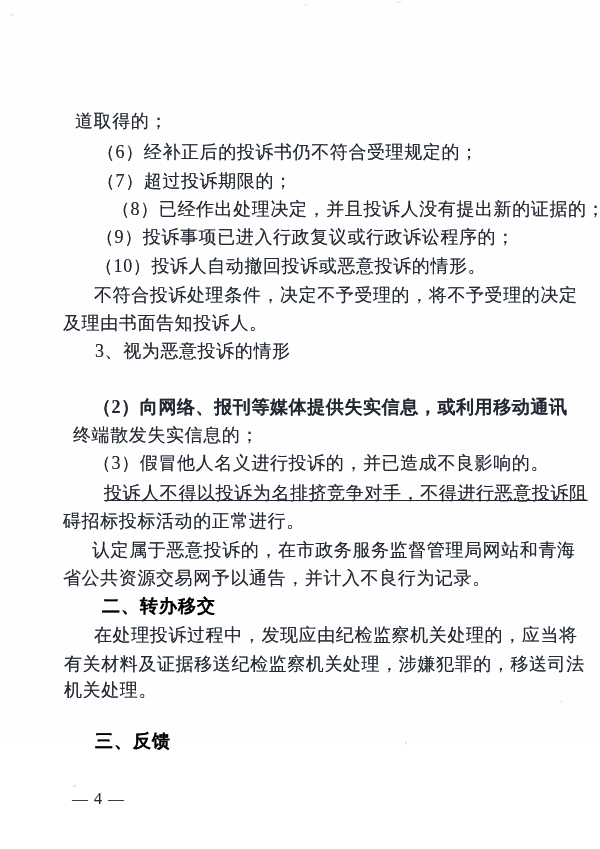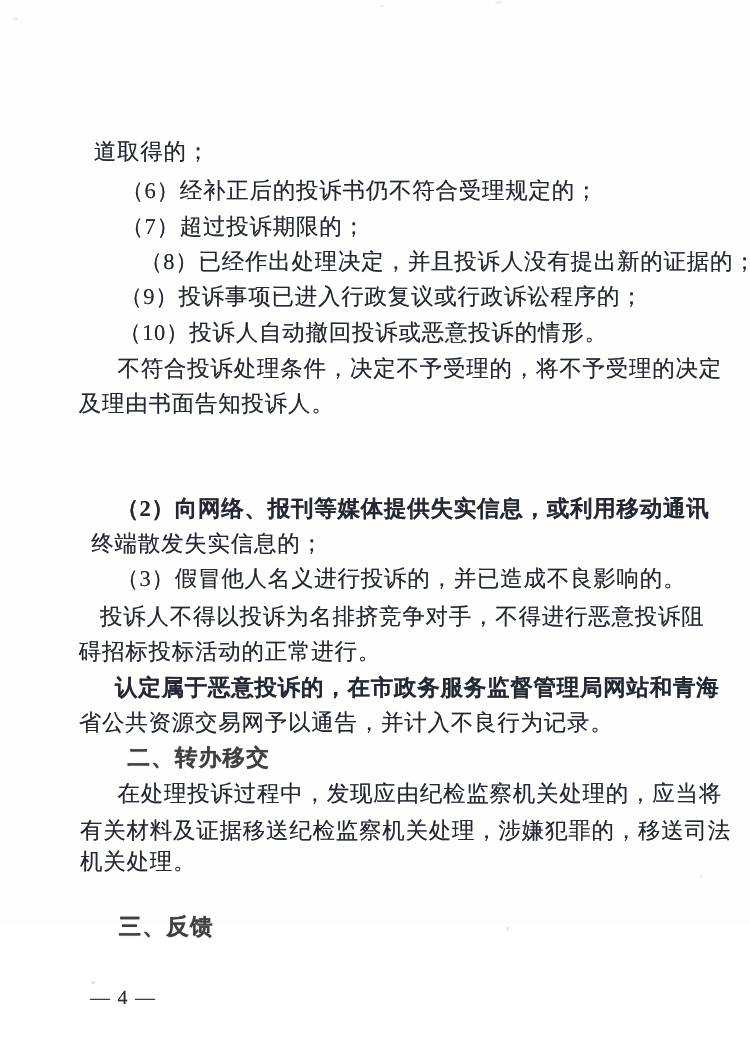--- a/index.html
+++ b/index.html
@@ -25,21 +25,21 @@
     line-height: 20px;
     letter-spacing: 0.6px;
     color: #232832;
     text-shadow: 0 0 0.5px rgba(35, 42, 53, 0.55);
     font-family: "Liberation Serif", "DejaVu Serif", serif;
   }
   .line.heading {
     font-family: "Liberation Sans", "DejaVu Sans", sans-serif;
     font-weight: bold;
     letter-spacing: 1px;
-    color: #404040;
+    color: #000000;
     text-shadow: 0 0 0.6px rgba(30, 34, 41, 0.7);
   }
   .pagenum {
     position: absolute;
     left: 72px;
     top: 790px;
     font-size: 16px;
     letter-spacing: 1px;
     color: #272c35;
     font-family: "Liberation Serif", "DejaVu Serif", serif;
@@ -64,26 +64,27 @@
 <div class="page">
   <div class="text-layer">
       <div class="line" style="left: 75px; top: 111px;">道取得的；</div>
       <div class="line" style="left: 97px; top: 142px;">（6）经补正后的投诉书仍不符合受理规定的；</div>
       <div class="line" style="left: 97px; top: 171px;">（7）超过投诉期限的；</div>
       <div class="line" style="left: 96px; top: 199px; margin-left: 16px;">（8）已经作出处理决定，并且投诉人没有提出新的证据的；</div>
       <div class="line" style="left: 96px; top: 227px;">（9）投诉事项已进入行政复议或行政诉讼程序的；</div>
       <div class="line" style="left: 95px; top: 256px;">（10）投诉人自动撤回投诉或恶意投诉的情形。</div>
       <div class="line" style="left: 94px; top: 285px;">不符合投诉处理条件，决定不予受理的，将不予受理的决定</div>
       <div class="line" style="left: 63px; top: 313px;">及理由书面告知投诉人。</div>
+      <div class="line" style="left: 95px; top: 341px;">3、视为恶意投诉的情形</div>
       <div class="line" style="left: 93px; top: 397px; font-weight: bold;">（2）向网络、报刊等媒体提供失实信息，或利用移动通讯</div>
       <div class="line" style="left: 73px; top: 425px;">终端散发失实信息的；</div>
       <div class="line" style="left: 93px; top: 453px;">（3）假冒他人名义进行投诉的，并已造成不良影响的。</div>
-      <div class="line" style="left: 80px; top: 483px;">投诉人不得以投诉为名排挤竞争对手，不得进行恶意投诉阻</div>
+      <div class="line" style="left: 104px; top: 483px; text-decoration: underline;">投诉人不得以投诉为名排挤竞争对手，不得进行恶意投诉阻</div>
       <div class="line" style="left: 63px; top: 511px;">碍招标投标活动的正常进行。</div>
-      <div class="line" style="left: 92px; top: 540px; font-weight: bold;">认定属于恶意投诉的，在市政务服务监督管理局网站和青海</div>
+      <div class="line" style="left: 92px; top: 540px;">认定属于恶意投诉的，在市政务服务监督管理局网站和青海</div>
       <div class="line" style="left: 63px; top: 568px;">省公共资源交易网予以通告，并计入不良行为记录。</div>
       <div class="line heading" style="left: 102px; top: 596px;">二、转办移交</div>
       <div class="line" style="left: 64px; top: 654px;">有关材料及证据移送纪检监察机关处理，涉嫌犯罪的，移送司法</div>
       <div class="line" style="left: 94px; top: 625px;">在处理投诉过程中，发现应由纪检监察机关处理的，应当将</div>
       <div class="line" style="left: 64px; top: 681px; font-family: Liberation Mono, monospace;">机关处理。</div>
       <div class="line heading" style="left: 95px; top: 731px;">三、反馈</div>
     </div>
   <span class="pagenum">— 4 —</span>
   <i class="speck s1"></i>
   <i class="speck s2"></i>

